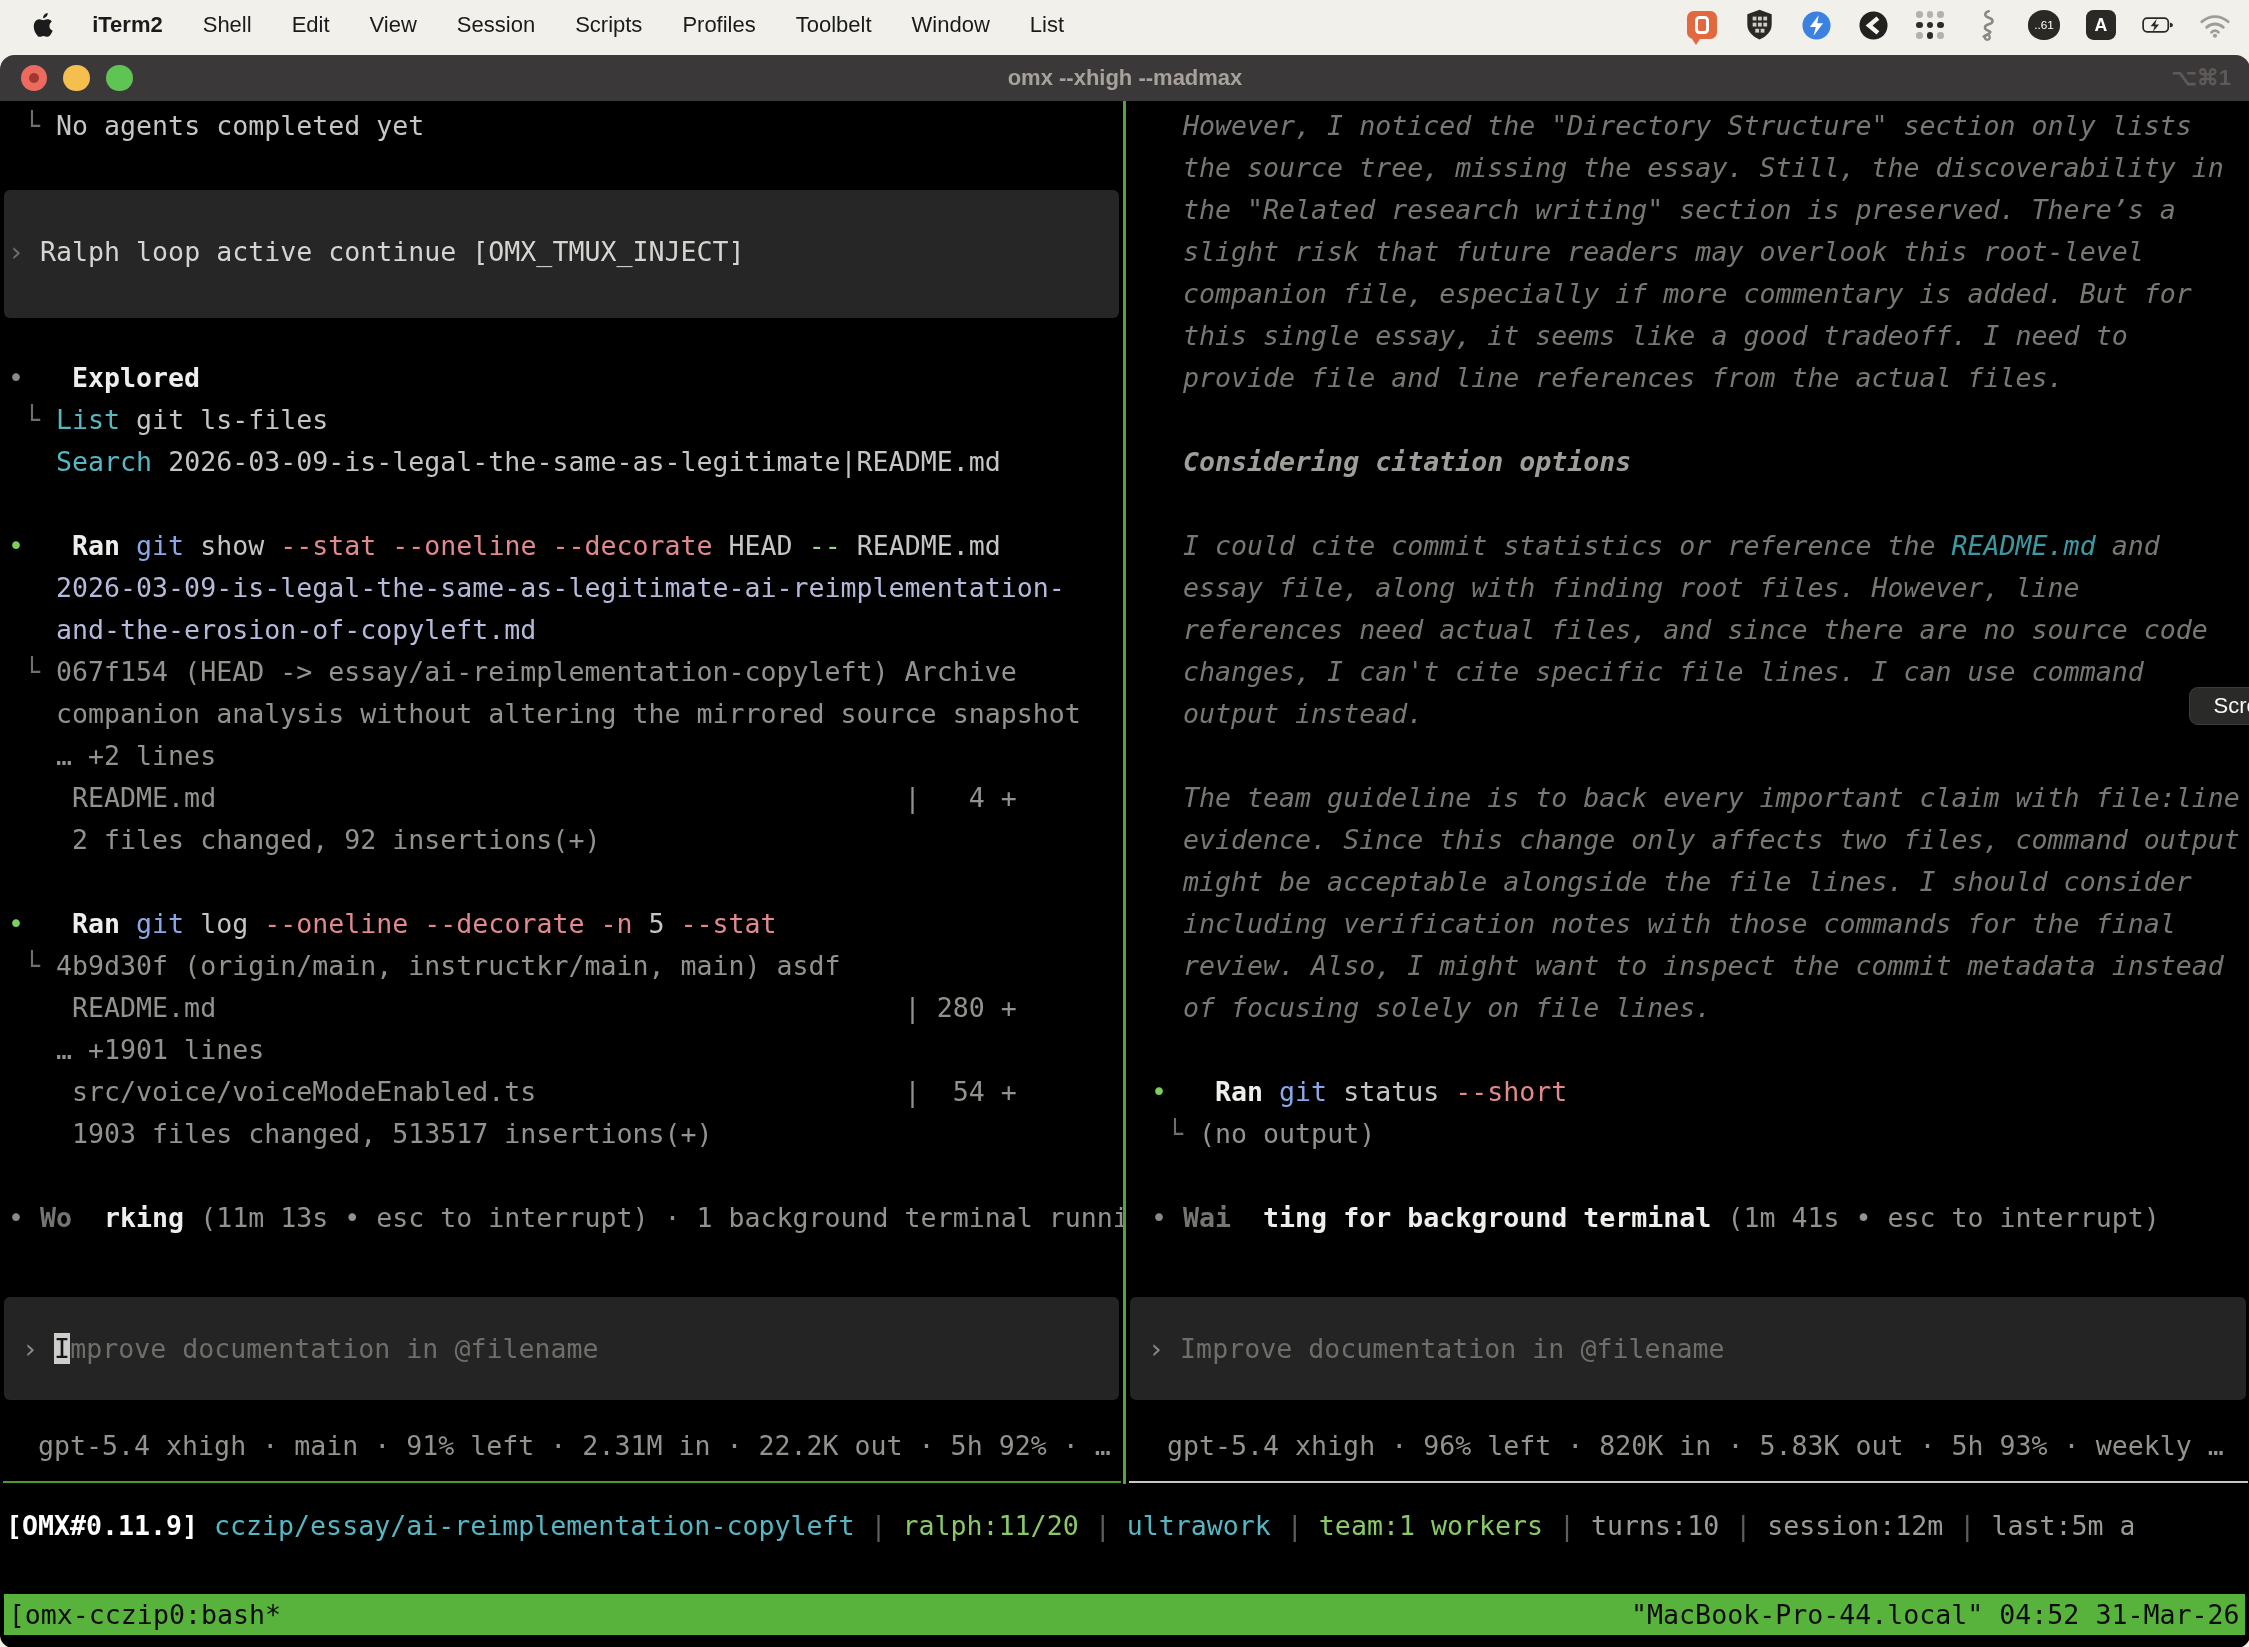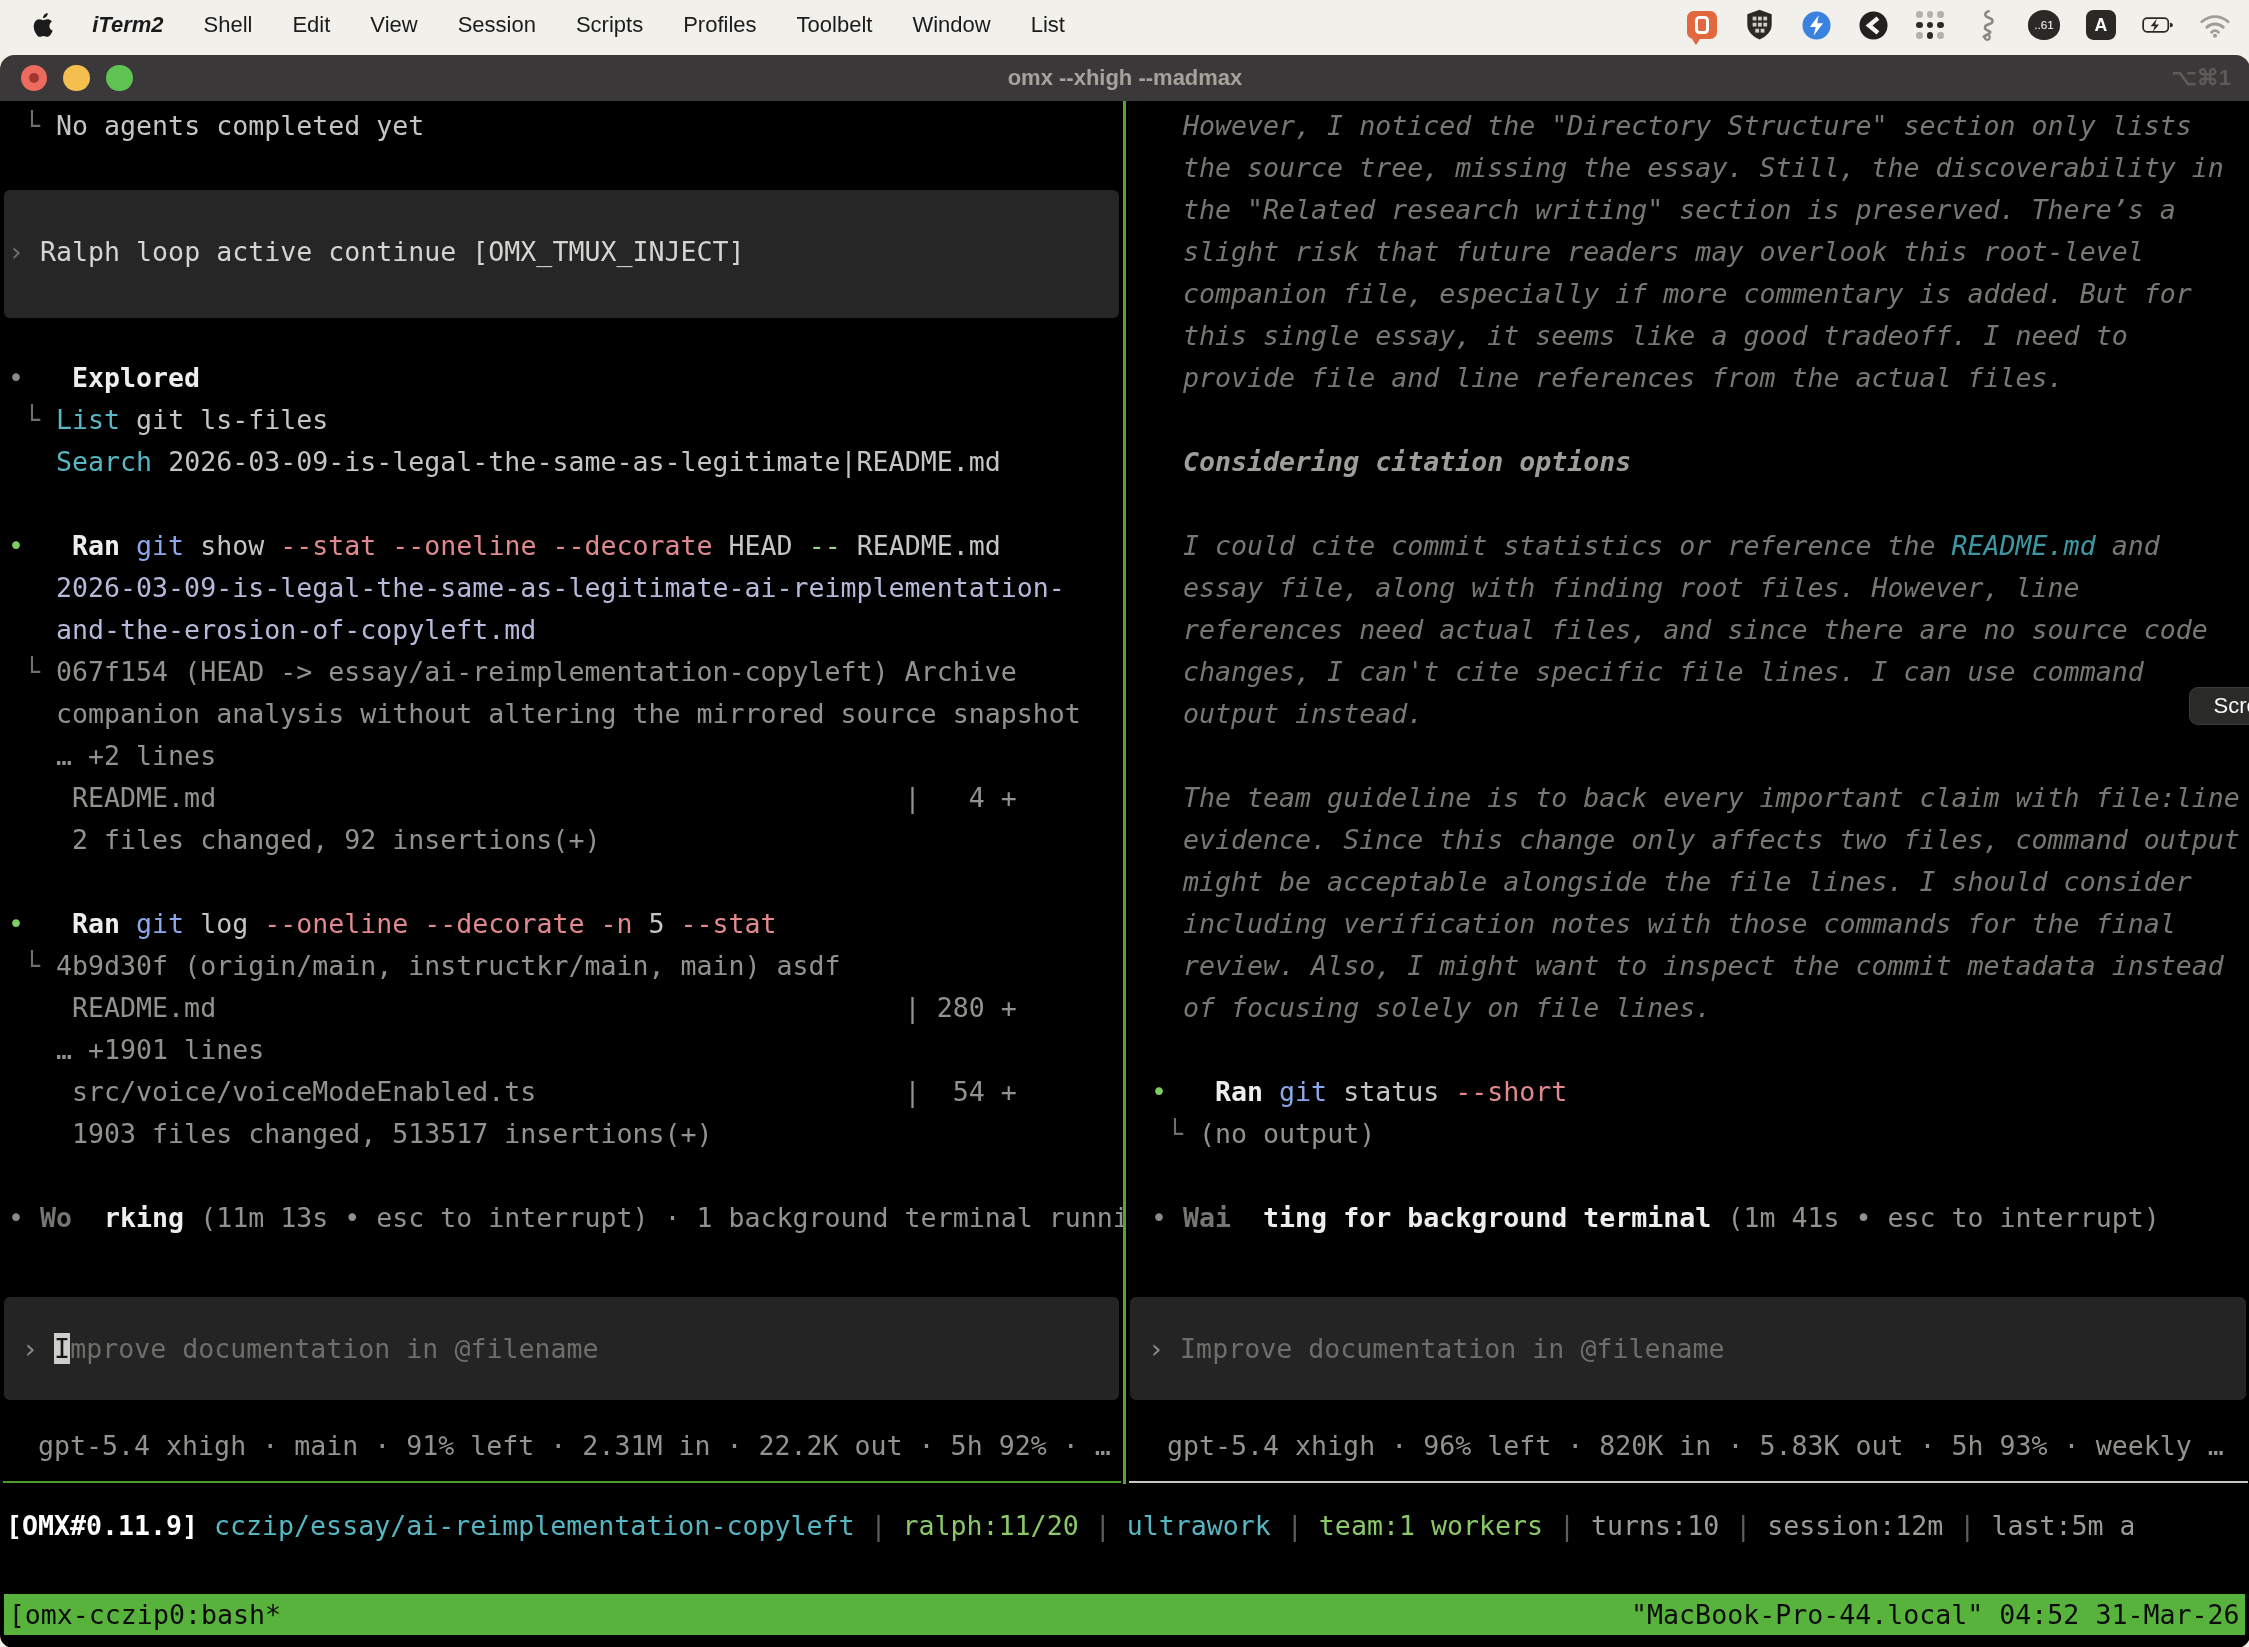--- a/index.html
+++ b/index.html
@@ -5,21 +5,21 @@
   * { margin:0; padding:0; box-sizing:border-box; }
   html,body { width:2250px; height:1648px; overflow:hidden; }
   body { background:#f1f0ea; position:relative; font-family:"Liberation Sans", sans-serif; }
 
   
   .menubar { position:absolute; top:0; left:0; width:2250px; height:50px;
     background:#f1f0ea; display:flex; align-items:center; color:#1b1b1b; font-size:22px; }
   .apple { width:25px; height:29.5px; margin-left:29.5px; display:flex; align-items:center; justify-content:center; }
   .menu-items { display:flex; align-items:center; margin-left:17.7px; }
   .menu-item { padding:0 20px; height:50px; line-height:50px; white-space:nowrap; }
-  .menu-item.bold { font-weight:bold;font-style:italic; }
+  .menu-item.bold { font-weight:bold; }
   .status-icons { margin-left:auto; display:flex; align-items:center; gap:25px; margin-right:19px; }
   .sicon { width:32px; height:32px; display:flex; align-items:center; justify-content:center; position:relative; }
   .chatbubble { width:29.5px; height:28px; background:#e2683f; border-radius:6.6px; position:relative;
     display:flex; align-items:center; justify-content:center; }
   .chatbubble .inner { width:13.3px; height:17.7px; border:3.7px solid #fff; border-radius:4.4px; }
   .chatbubble:after { content:""; position:absolute; left:4.4px; bottom:-5.9px;
     border-left:4.4px solid transparent; border-right:4.4px solid transparent; border-top:6.6px solid #e2683f; }
   .badge61 { width:32px; height:29.5px; background:#2b2926; border-radius:50% 50% 48% 48%; color:#fff;
     font-size:11.8px; display:flex; align-items:center; justify-content:center; letter-spacing:0; }
   .keyA { width:29.5px; height:29.5px; background:#2b2926; border-radius:7.4px; color:#fff;

